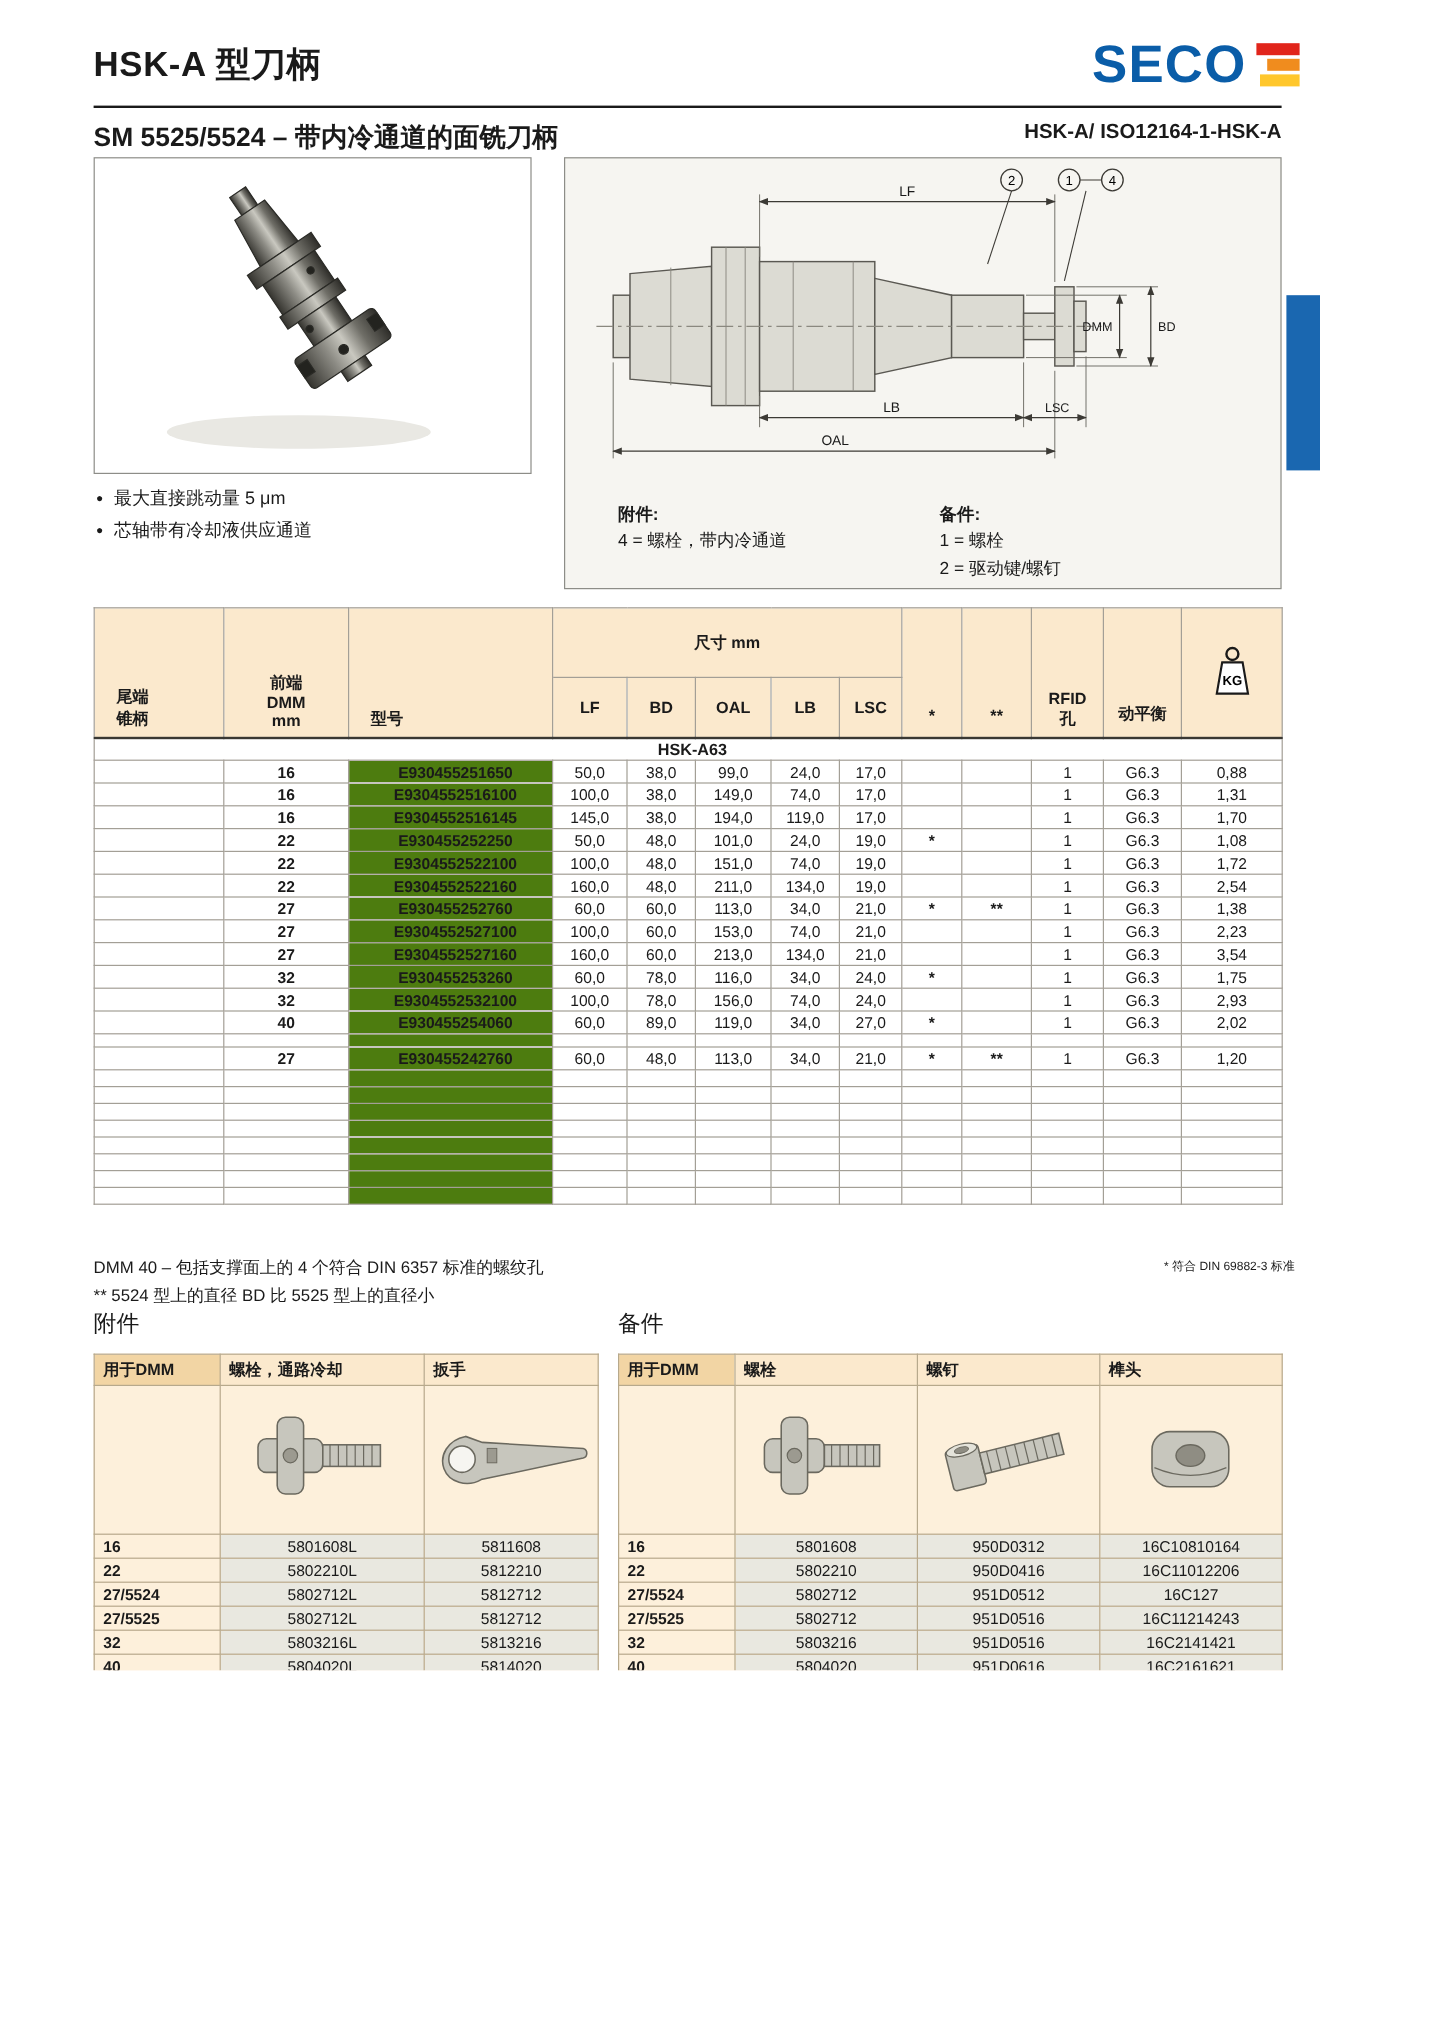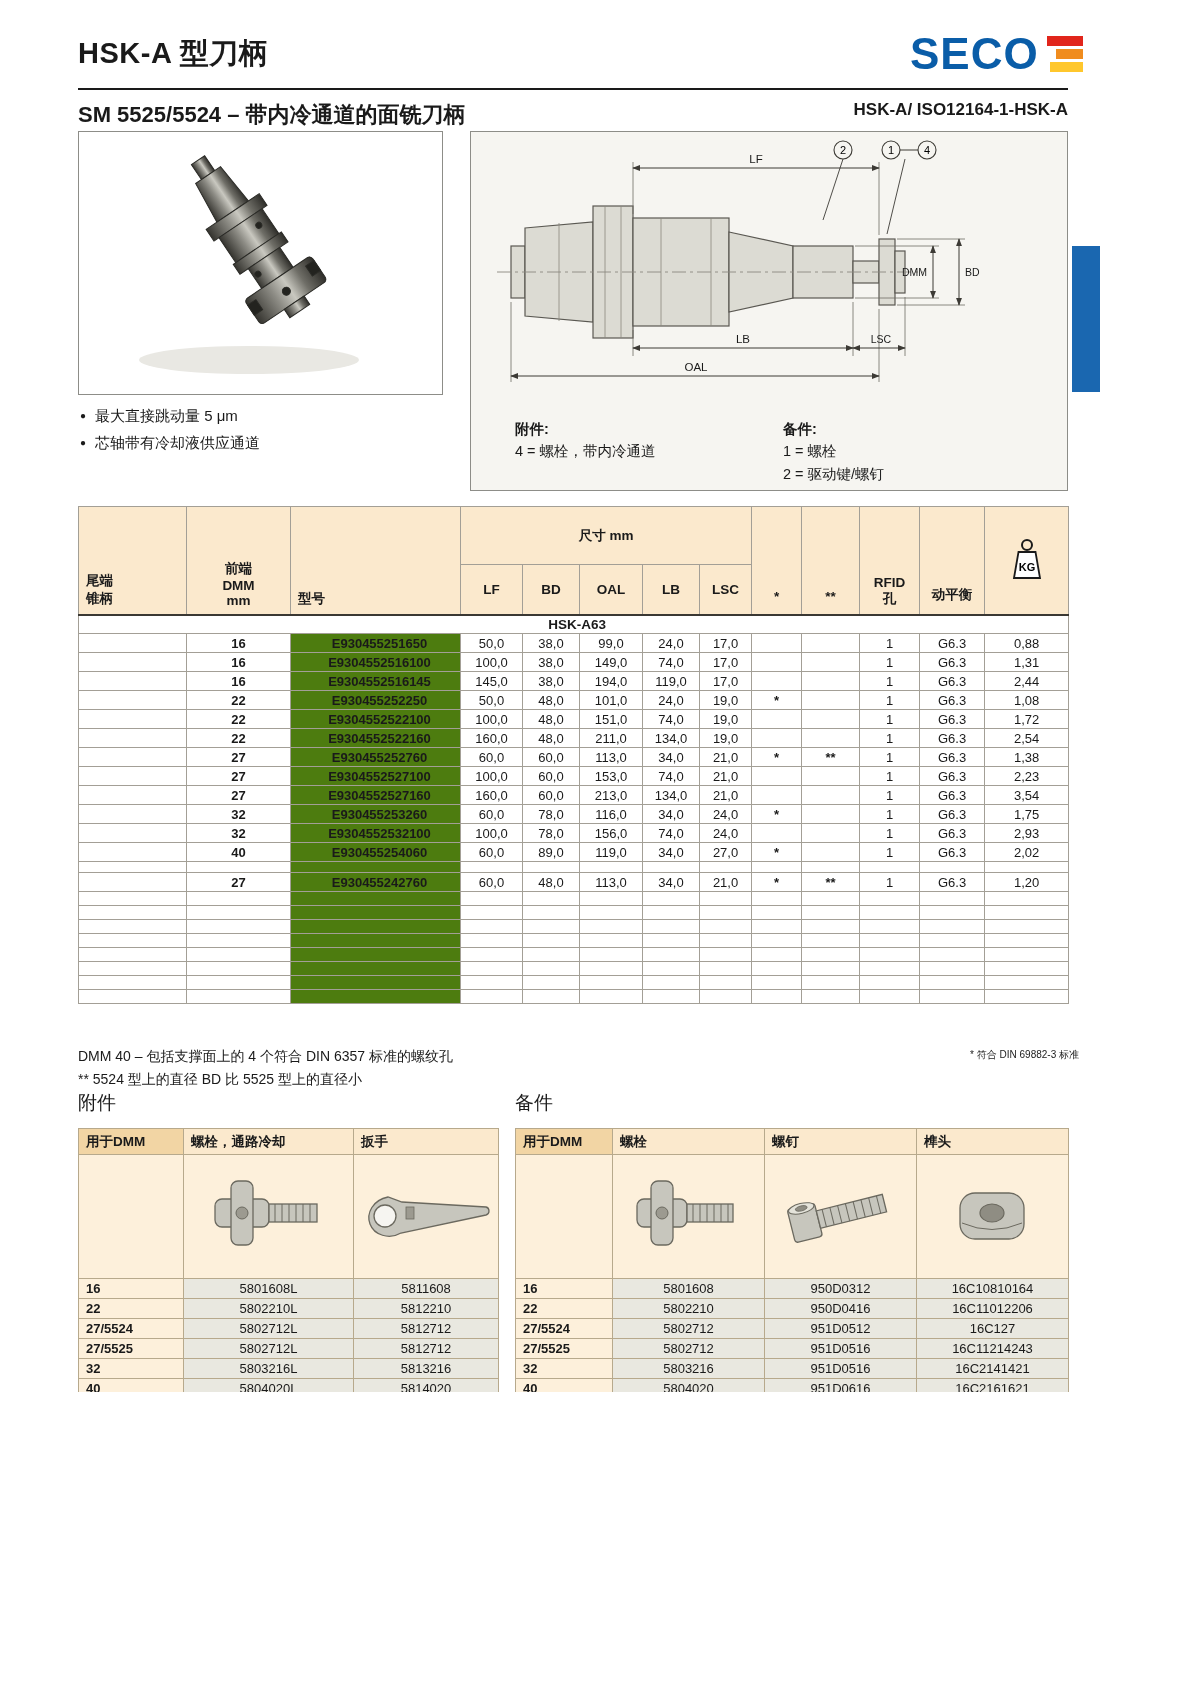--- a/index.html
+++ b/index.html
@@ -29,21 +29,21 @@
                  border:1px solid #8d8d88; background:#f6f5f1; }
   .drw-notes-left  { position:absolute; left:44px;  top:286px; font-size:14.5px; line-height:1.55; }
   .drw-notes-right { position:absolute; left:312px; top:286px; font-size:14.5px; line-height:1.55; }
   .drw-notes-title { font-weight:bold; }
   
   #main-table { position:absolute; left:78px; top:506px; width:990px; border-collapse:collapse;
                 table-layout:fixed; font-size:13px; background:#fff; border:1.5px solid #4c4a45; }
   #main-table th, #main-table td { border:1px solid #a39f96; overflow:hidden; white-space:nowrap; }
   #main-table thead { border-bottom:2px solid #3a3833; }
   #main-table thead th { background:#fbe9cd; font-weight:bold; font-size:13.5px; }
-  .h-tail, .h-model { text-align:left; vertical-align:bottom; padding:0 0 6px 7px; }
+  .h-tail, .h-model { text-align:left; vertical-align:bottom; padding:0 0 6px 18px; }
   .h-dmm  { text-align:center; vertical-align:bottom; padding-bottom:6px; }
   .h-size { height:58px; text-align:center; vertical-align:middle; font-size:14px; }
   .h-sub  { height:50px; text-align:center; vertical-align:middle; }
   .h-star { text-align:center; vertical-align:bottom; padding-bottom:10px; }
   .h-rfid { text-align:center; vertical-align:bottom; padding-bottom:6px; }
   .h-bal  { text-align:center; vertical-align:bottom; padding-bottom:10px; font-size:13px; }
   .h-kg   { text-align:center; vertical-align:middle; }
   .group-row td { height:21px; font-weight:bold; padding-left:7px; background:#fff; font-size:13.5px; text-align:left; }
   #main-table tbody td { height:19px; text-align:center; }
   #main-table .c-model { background:#4d7c0f; text-align:center; padding-left:8px; font-weight:bold; }
@@ -297,21 +297,21 @@
           <td class="c-model">E9304552516145</td>
           <td class="c-num">145,0</td>
           <td class="c-num">38,0</td>
           <td class="c-num">194,0</td>
           <td class="c-num">119,0</td>
           <td class="c-num">17,0</td>
           <td class="c-star"></td>
           <td class="c-star"></td>
           <td class="c-num">1</td>
           <td class="c-num">G6.3</td>
-          <td class="c-num">2,44</td>
+          <td class="c-num">1,70</td>
         </tr>
         <tr>
           <td class="c-tail"></td>
           <td class="c-dmm">22</td>
           <td class="c-model">E930455252250</td>
           <td class="c-num">50,0</td>
           <td class="c-num">48,0</td>
           <td class="c-num">101,0</td>
           <td class="c-num">24,0</td>
           <td class="c-num">19,0</td>

